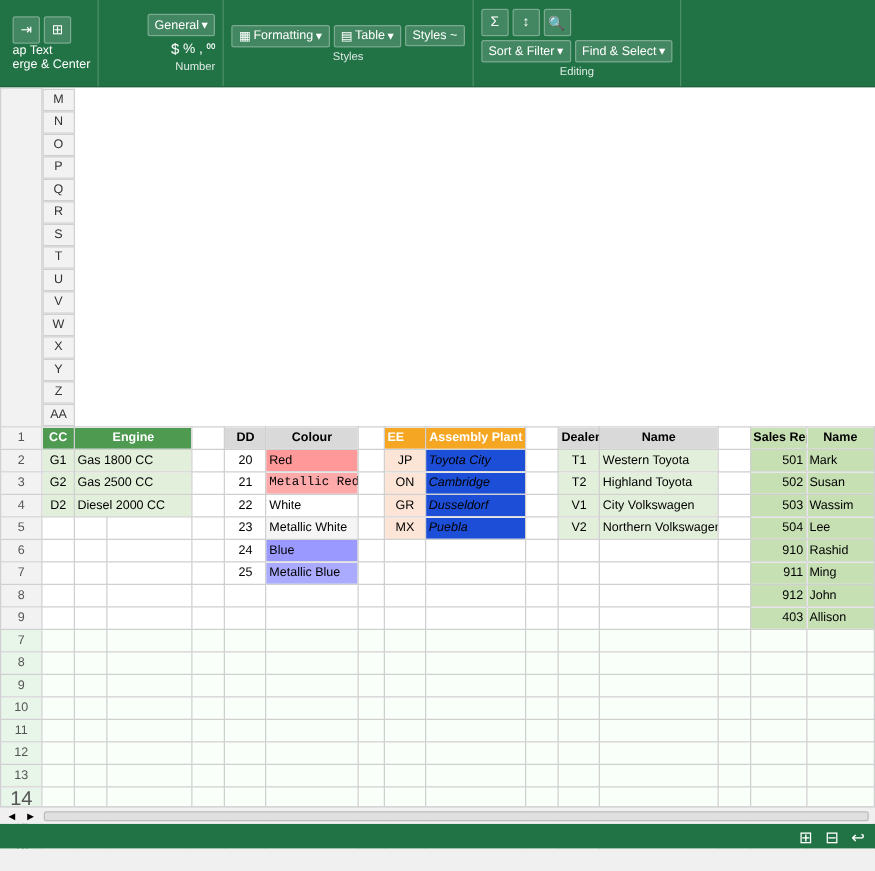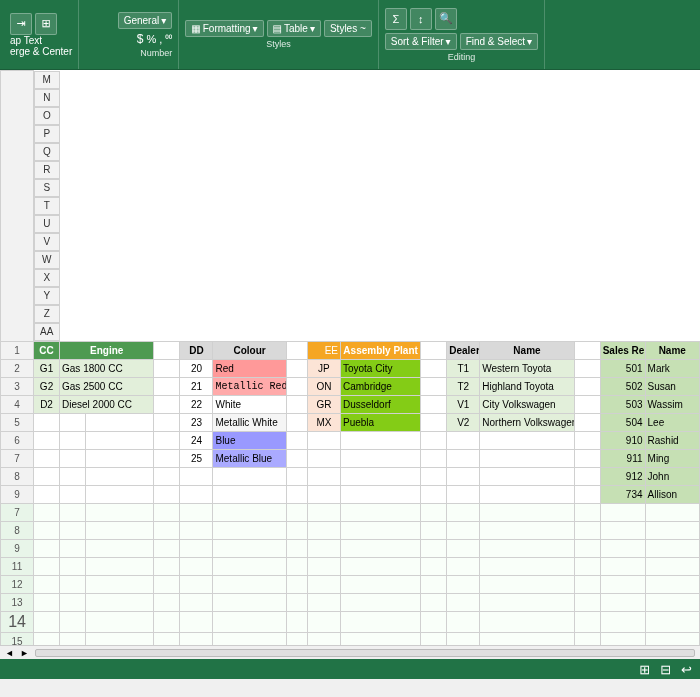--- a/index.html
+++ b/index.html
@@ -115,32 +115,32 @@
       width: 30px;
       min-width: 30px;
     }
     .cell { background: white; }
 
     
     .header-cc { background: #4e9a51; color: white; font-weight: bold; text-align: center; }
     .header-engine { background: #4e9a51; color: white; font-weight: bold; text-align: center; }
     .header-dd { background: #d9d9d9; font-weight: bold; text-align: center; }
     .header-colour { background: #d9d9d9; font-weight: bold; text-align: center; }
-    .header-ee { background: #f5a623; color: white; font-weight: normal; text-align: right; }
+    .header-ee { background: #f5a623; color: white; font-weight: bold; text-align: left; }
     .header-plant { background: #f5a623; color: white; font-weight: bold; text-align: center; }
     .header-dealer { background: #d9d9d9; font-weight: bold; text-align: center; }
     .header-name { background: #d9d9d9; font-weight: bold; text-align: center; }
     .header-salesrep { background: #c6e0b4; font-weight: bold; text-align: center; }
     .header-sname { background: #c6e0b4; font-weight: bold; text-align: center; }
 
     .data-cc { background: #e2efda; text-align: center; font-size: 10px; }
     .data-engine { background: #e2efda; font-size: 10px; }
     .data-dd { background: white; text-align: center; font-size: 10px; }
     .data-ee { background: #fce4d6; text-align: center; font-size: 10px; }
-    .data-plant { background: #84cc16; font-size: 10px; }
+    .data-plant { background: #1d4ed8; font-size: 10px; font-style: italic; }
     .data-dealer { background: #e2efda; text-align: center; font-size: 10px; }
     .data-dname { background: #e2efda; font-size: 10px; }
     .data-salesrep { background: #c6e0b4; text-align: right; font-size: 10px; }
     .data-sname { background: #c6e0b4; font-size: 10px; }
 
     .colour-red { background: #ff9999; }
     .colour-metallic-red { background: #ffaaaa; font-family: Liberation Mono, monospace; }
     .colour-white { background: white; }
     .colour-metallic-white { background: #f5f5f5; }
     .colour-blue { background: #9999ff; }
@@ -425,21 +425,21 @@
             <td class="cell"></td>
         <td class="cell"></td>
             <td class="cell"></td>
             <td class="cell"></td>
             <td class="cell"></td>
             <td class="cell"></td>
             <td class="cell"></td>
             <td class="cell"></td>
             <td class="cell"></td>
             <td class="cell"></td>
-        <td class="data-salesrep">734</td>
+        <td class="data-salesrep">403</td>
         <td class="data-sname">Allison</td>
       </tr>
 
       <tr>
         <td class="row-num" style="background:#e8f5e9;font-size:10px;">7</td>
         <td class="empty-cell"></td>
             <td class="empty-cell"></td>
             <td class="empty-cell"></td>
             <td class="empty-cell"></td>
         <td class="empty-cell"></td>
@@ -467,20 +467,38 @@
             <td class="empty-cell"></td>
             <td class="empty-cell"></td>
             <td class="empty-cell"></td>
             <td class="empty-cell"></td>
             <td class="empty-cell"></td>
             <td class="empty-cell"></td>
             <td class="empty-cell"></td>
       </tr>
       <tr>
         <td class="row-num" style="background:#e8f5e9;font-size:10px;">9</td>
+        <td class="empty-cell"></td>
+            <td class="empty-cell"></td>
+            <td class="empty-cell"></td>
+            <td class="empty-cell"></td>
+            <td class="empty-cell"></td>
+            <td class="empty-cell"></td>
+            <td class="empty-cell"></td>
+            <td class="empty-cell"></td>
+            <td class="empty-cell"></td>
+            <td class="empty-cell"></td>
+            <td class="empty-cell"></td>
+            <td class="empty-cell"></td>
+            <td class="empty-cell"></td>
+            <td class="empty-cell"></td>
+            <td class="empty-cell"></td>
+      </tr>
+      <tr>
+        <td class="row-num" style="background:#e8f5e9;font-size:10px;">10</td>
         <td class="empty-cell"></td>
             <td class="empty-cell"></td>
             <td class="empty-cell"></td>
             <td class="empty-cell"></td>
             <td class="empty-cell"></td>
             <td class="empty-cell"></td>
             <td class="empty-cell"></td>
             <td class="empty-cell"></td>
             <td class="empty-cell"></td>
             <td class="empty-cell"></td>

